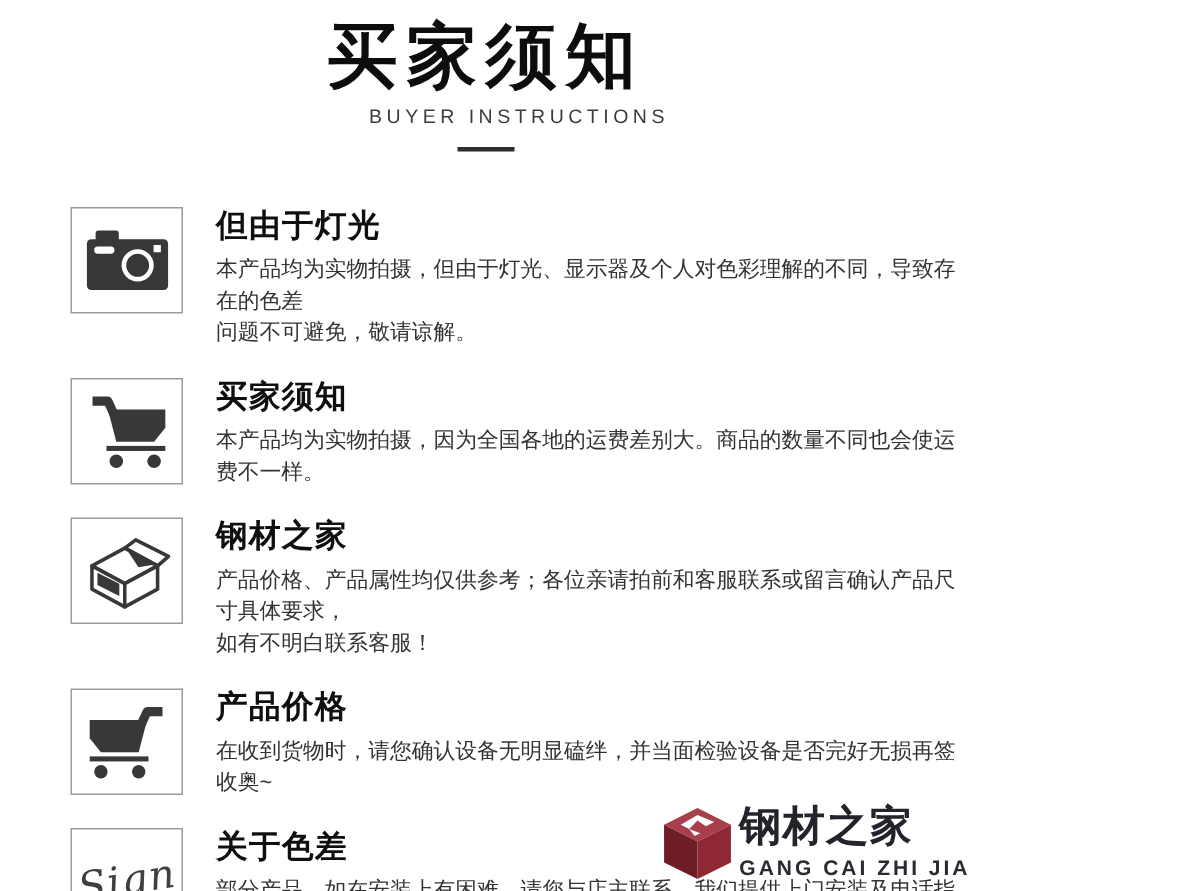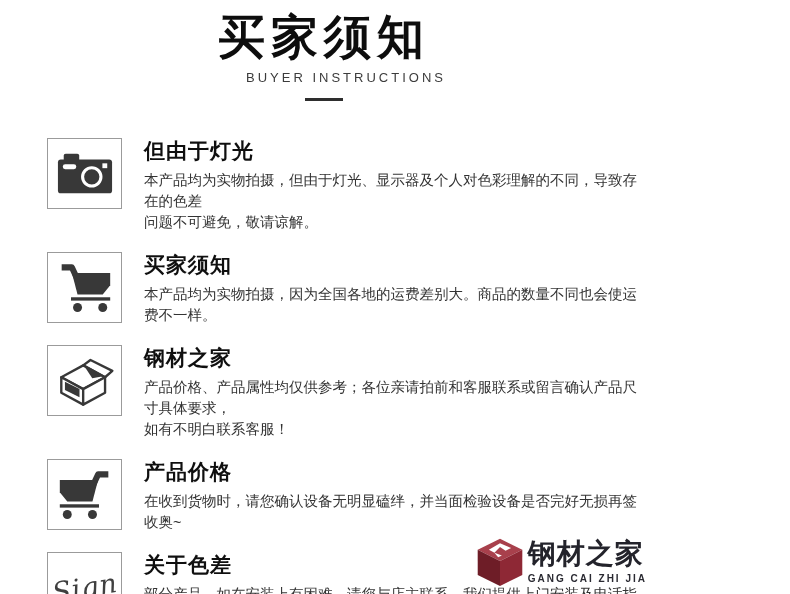--- a/index.html
+++ b/index.html
@@ -89,21 +89,21 @@
   }
   .logo-text { margin-left: 2px; }
   .logo-cn {
     font-size: 28px;
     font-weight: 900;
     color: #23232b;
     letter-spacing: 1px;
     line-height: 30px;
   }
   .logo-en {
-    font-size: 10px;
+    font-size: 14px;
     font-weight: 700;
     color: #2a2a32;
     letter-spacing: 2px;
     margin-top: 4px;
   }
 </style>
 </head>
 <body>
 
 <div class="page">

